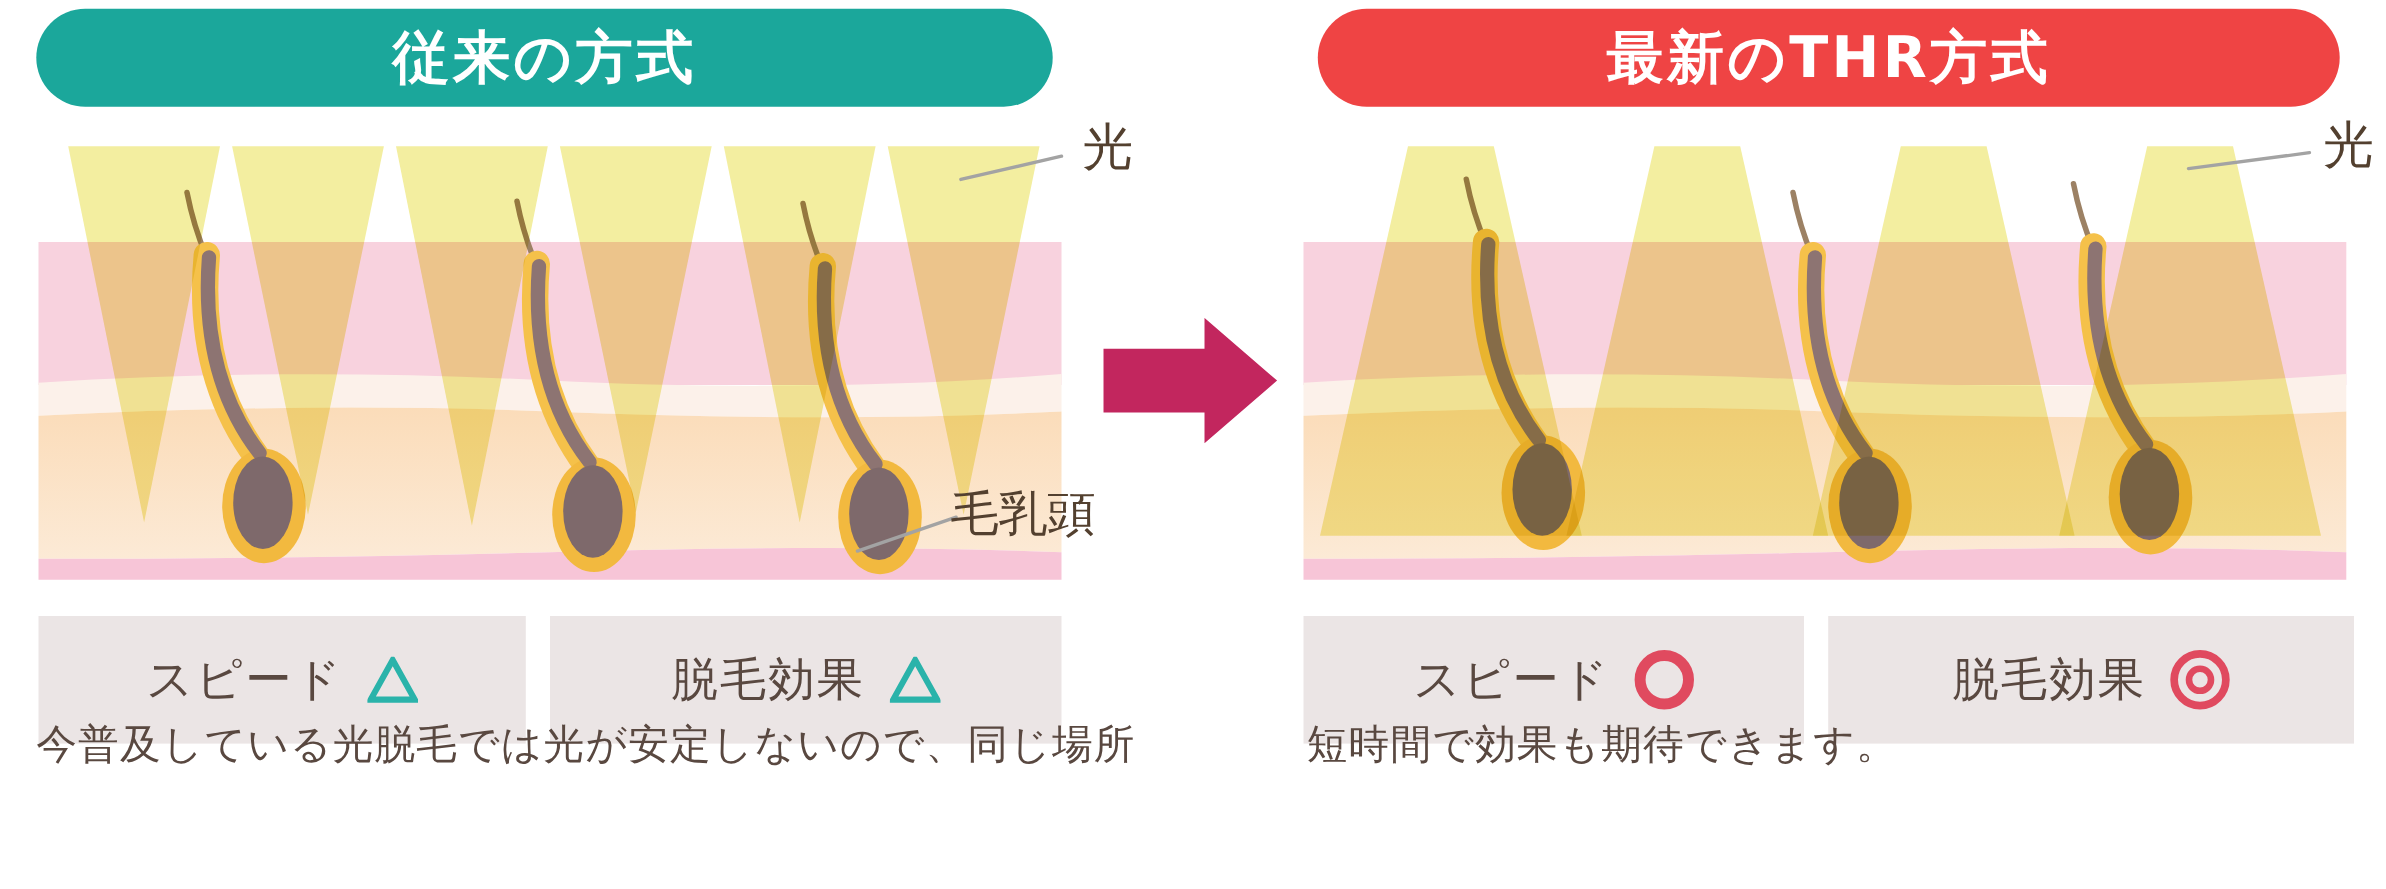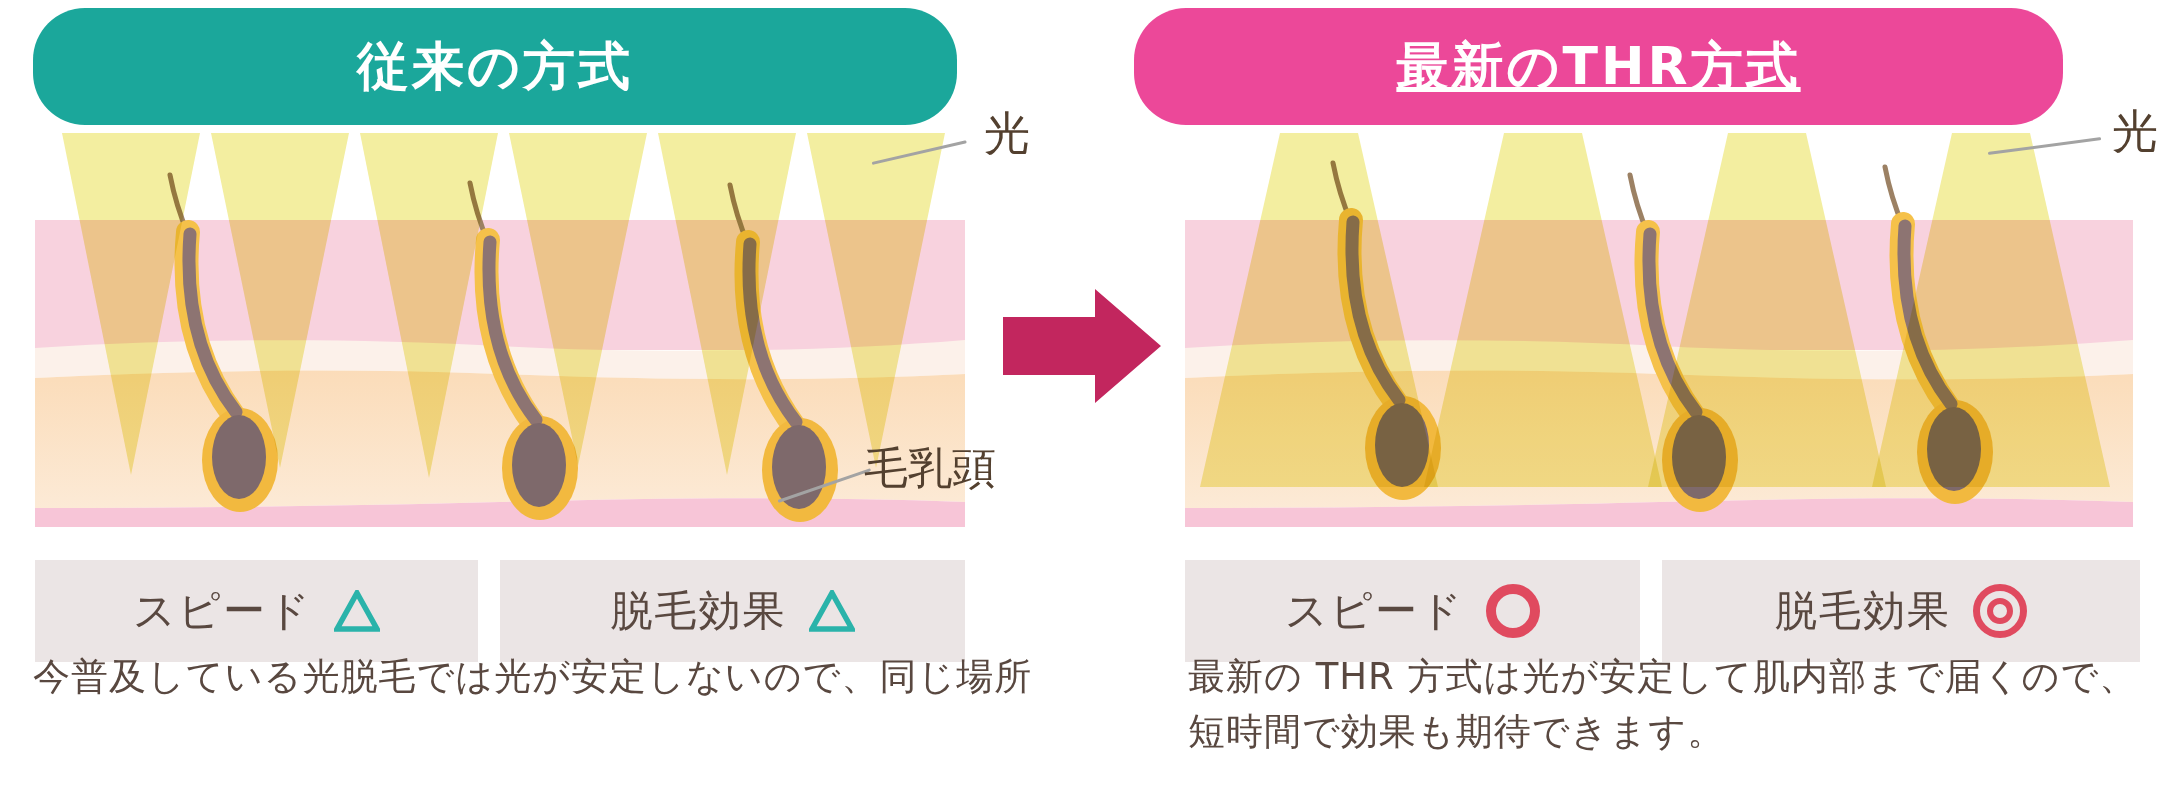--- a/index.html
+++ b/index.html
@@ -3,43 +3,43 @@
 <meta charset="utf-8">
 <style>
   html,body{margin:0;padding:0;}
   body{
     width:2169px;height:808px;position:relative;background:#ffffff;
     font-family:"DejaVu Sans",sans-serif;overflow:hidden;
   }
   .abs{position:absolute;}
   
   .pill{
-    position:absolute;height:117px;border-radius:52px;
+    position:absolute;height:89px;border-radius:52px;
     display:flex;align-items:center;justify-content:center;
     color:#ffffff;font-size:52px;font-weight:bold;letter-spacing:3px;
   }
   .pill-teal{left:33px;top:8px;width:924px;background:#1BA79B;}
-  .pill-red{left:1134px;top:8px;width:929px;background:#ec4899;text-decoration:underline;}
+  .pill-red{left:1198px;top:8px;width:929px;background:#ef4444;}
   
   .diagram{position:absolute;top:130px;}
   #diagram-left{left:30px;width:940px;height:400px;}
   #diagram-right{left:1180px;width:960px;height:400px;}
   
   .anno{
     position:absolute;color:#53402F;font-size:46px;font-weight:500;
     white-space:nowrap;line-height:1;
   }
   .leader{
     position:absolute;height:3px;background:#A3A3A3;
     transform-origin:left center;border-radius:2px;
   }
   
   .rating-row{position:absolute;top:560px;display:flex;}
   .rating-box{
-    height:102px;background:#EBE5E5;
+    height:116px;background:#EBE5E5;
     display:flex;align-items:center;justify-content:center;gap:22px;text-align:center;
   }
   .rating-label{color:#594840;font-size:42px;letter-spacing:2px;}
   .sym{display:inline-flex;align-items:center;justify-content:center;}
   .sym-circle{
     width:34px;height:34px;border:10px solid #E04A5F;border-radius:50%;
   }
   .sym-double{
     width:40px;height:40px;border:7px solid #E04A5F;border-radius:50%;
     display:flex;align-items:center;justify-content:center;
@@ -185,15 +185,14 @@
       <span class="sym-double-inner"></span>
     </span>
   </div>
 </div>
 
 <div class="desc desc-left">
   <div>今普及している光脱毛では光が安定しないので、同じ場所</div>
 </div>
 
 <div class="desc desc-right">
-  <div>最新の THR 方式は光が安定して肌内部まで届くので、</div>
   <div>短時間で効果も期待できます。</div>
 </div>
 
 </body></html>

